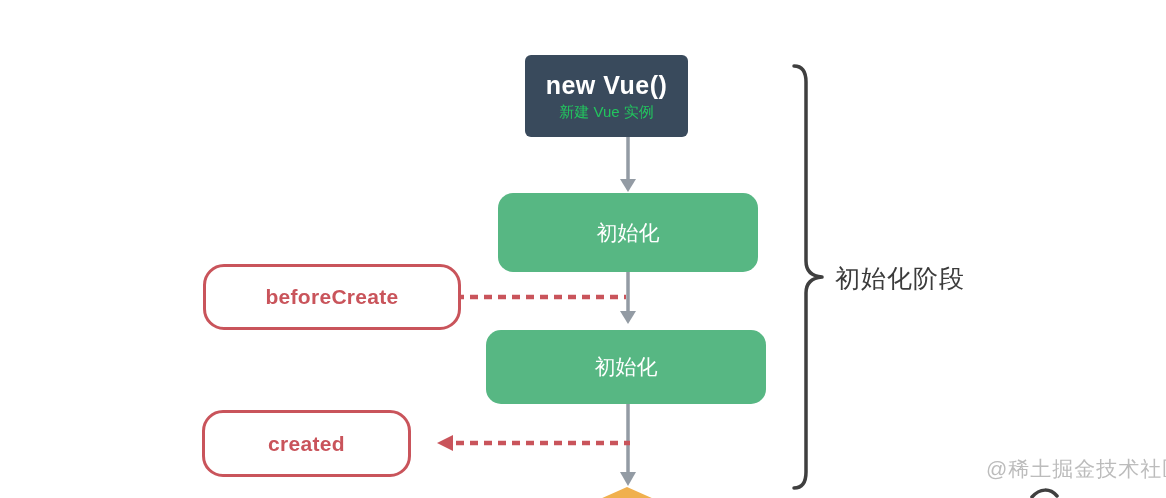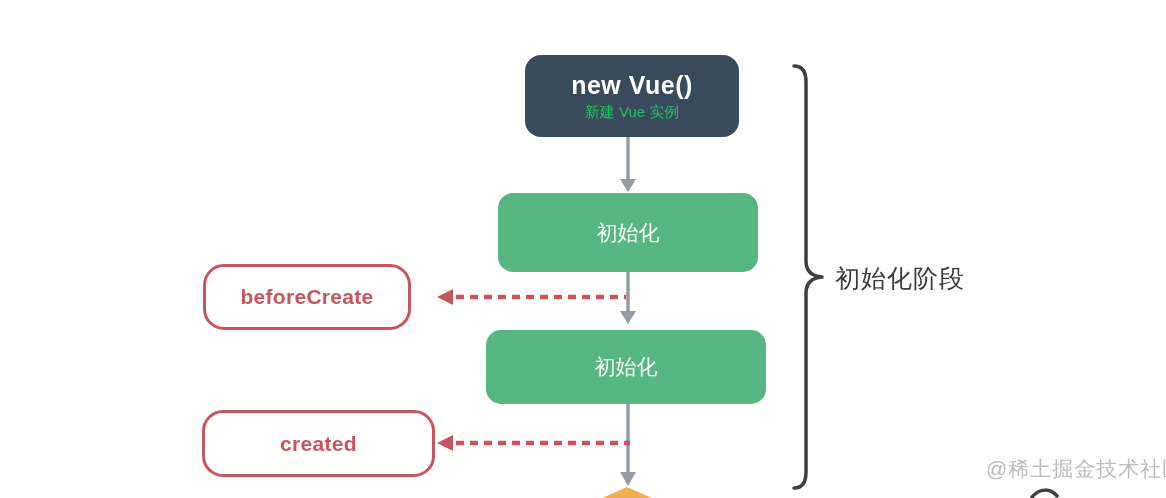--- a/index.html
+++ b/index.html
@@ -26,23 +26,23 @@
     z-index: 2;
     display: flex;
     flex-direction: column;
     align-items: center;
     justify-content: center;
     text-align: center;
     box-sizing: border-box;
   }
   .node-dark {
     left: 525px; top: 55px;
-    width: 214px; height: 82px;
+    width: 163px; height: 82px;
     background: #394a5c;
-    border-radius: 16px;
+    border-radius: 6px;
   }
   .node-dark .title {
     color: #ffffff;
     font-size: 25px;
     font-weight: bold;
     letter-spacing: 0.5px;
     line-height: 30px;
   }
   .node-dark .subtitle {
     color: #22c55e;
@@ -76,25 +76,25 @@
     border: 3px solid #c9545b;
     border-radius: 21px;
     color: #c9545b;
     font-size: 21px;
     font-weight: bold;
     box-sizing: border-box;
     letter-spacing: 0.3px;
   }
   .hook-1 {
     left: 203px; top: 264px;
-    width: 208px; height: 66px;
+    width: 258px; height: 66px;
   }
   .hook-2 {
     left: 202px; top: 410px;
-    width: 233px; height: 67px;
+    width: 209px; height: 67px;
   }
   .stage-label {
     position: absolute;
     z-index: 2;
     left: 835px; top: 262px;
     color: #3b3b3b;
     font-size: 25px;
     font-weight: normal;
     letter-spacing: 1px;
     white-space: nowrap;

